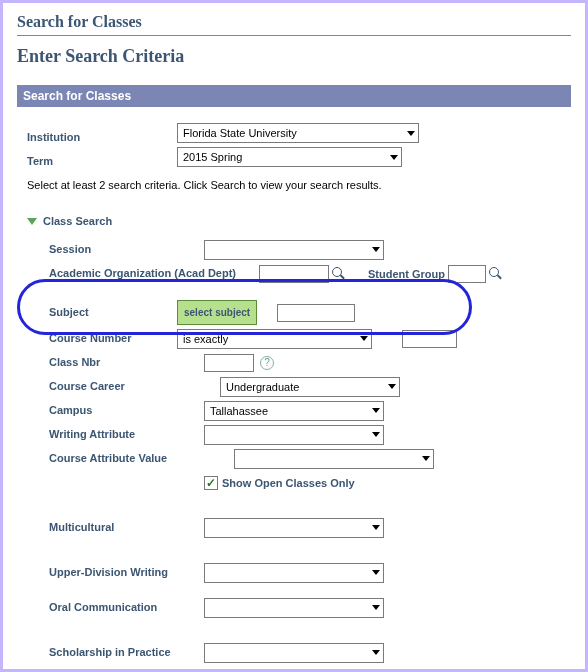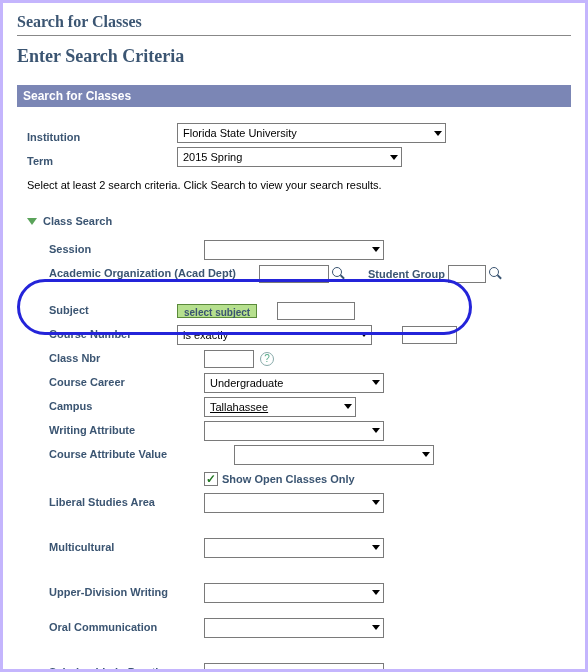--- a/index.html
+++ b/index.html
@@ -156,21 +156,21 @@
     border-radius: 40px;
     pointer-events: none;
   }
   .select-subject-btn {
     background: #b6e08e;
     border: 1px solid #5a8a3a;
     color: #3b5572;
     font-weight: bold;
     font-size: 10px;
     padding: 2px 6px;
-    height: 14px;
+    height: 25px;
     cursor: pointer;
   }
   .chk {
     width: 14px; height: 14px;
     border: 1px solid #7a7a7a;
     display: inline-flex;
     align-items: center;
     justify-content: center;
     color: #227722;
     font-size: 12px;
@@ -188,21 +188,21 @@
   <div class="page-title">Search for Classes</div>
   <hr class="hr-line">
   <div class="sub-title">Enter Search Criteria</div>
 
   <div class="bar">Search for Classes</div>
 
   <div style="padding: 4px 10px 0 10px;">
 
     <div class="row top-row">
       <span class="lbl">Institution</span>
-      <div class="fake-select" style="width:269px;">
+      <div class="fake-select" style="width:242px;">
         <span>Florida State University</span>
         <span class="arrow"></span>
       </div>
     </div>
 
     <div class="row top-row">
       <span class="lbl">Term</span>
       <div class="fake-select" style="width:225px;">
         <span>2015 Spring</span>
         <span class="arrow"></span>
@@ -258,29 +258,29 @@
       <div class="oval-highlight" style="left:-10px; top:40px; width:455px; height:56px;"></div>
 
       <div class="form-row">
         <span class="flbl" style="width:155px;">Class Nbr</span>
         <input type="text" class="tf" style="width: 50px;" value="">
         <span class="help">?</span>
       </div>
 
       <div class="form-row">
         <span class="flbl" style="width:155px;">Course Career</span>
-        <div class="fake-select" style="width:180px;">
+        <div class="fake-select" style="width:180px;margin-left:16px;">
           <span>Undergraduate</span>
           <span class="arrow"></span>
         </div>
       </div>
 
       <div class="form-row">
         <span class="flbl" style="width:155px;">Campus</span>
-        <div class="fake-select" style="width:152px;text-decoration:underline;">
+        <div class="fake-select" style="width:180px;">
           <span>Tallahassee</span>
           <span class="arrow"></span>
         </div>
       </div>
 
       <div class="form-row">
         <span class="flbl" style="width:155px;">Writing Attribute</span>
         <div class="fake-select" style="width:180px;">
           <span></span>
           <span class="arrow"></span>
@@ -294,27 +294,20 @@
           <span class="arrow"></span>
         </div>
       </div>
 
       <div class="form-row">
         <span class="flbl" style="width:155px;"></span>
         <span class="chk">✓</span>
         <span class="lbl">Show Open Classes Only</span>
       </div>
 
-      <div class="form-row">
-        <span class="flbl" style="width:155px;">Liberal Studies Area</span>
-        <div class="fake-select" style="width:180px;">
-          <span></span>
-          <span class="arrow"></span>
-        </div>
-      </div>
 
       <div class="gap"></div>
 
       <div class="form-row">
         <span class="flbl" style="width:155px;">Multicultural</span>
         <div class="fake-select" style="width:180px;">
           <span></span>
           <span class="arrow"></span>
         </div>
       </div>

